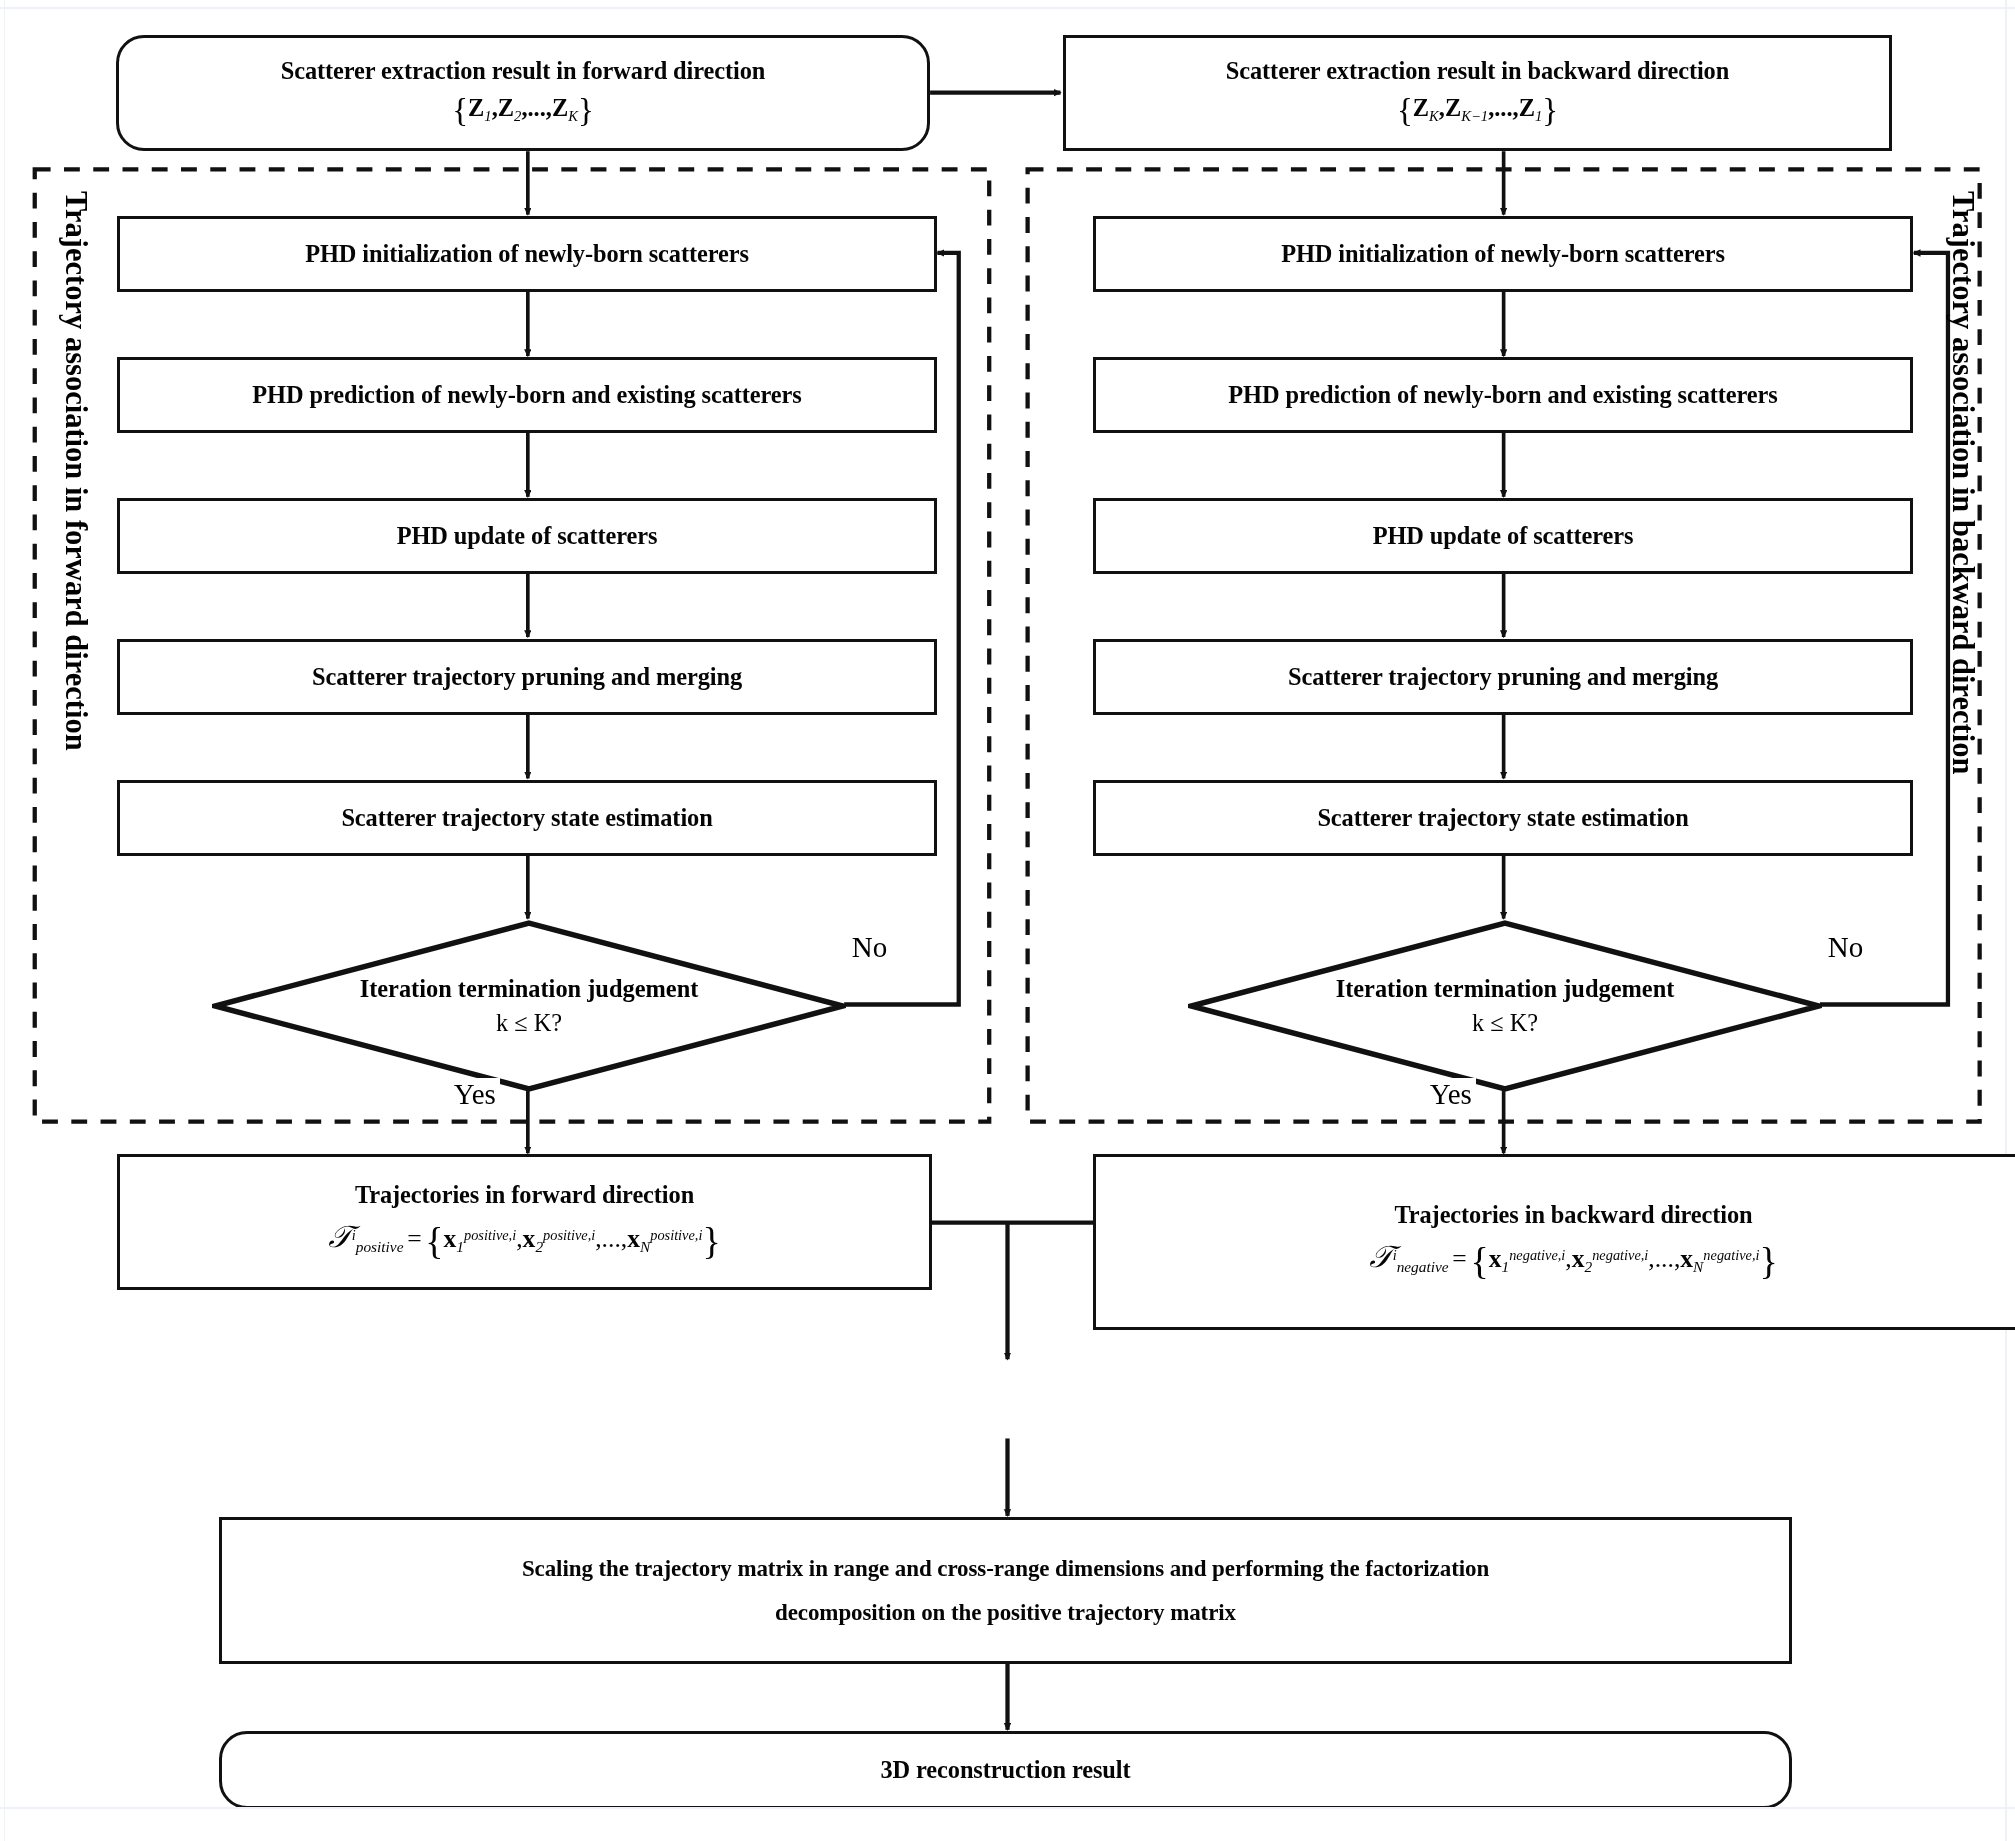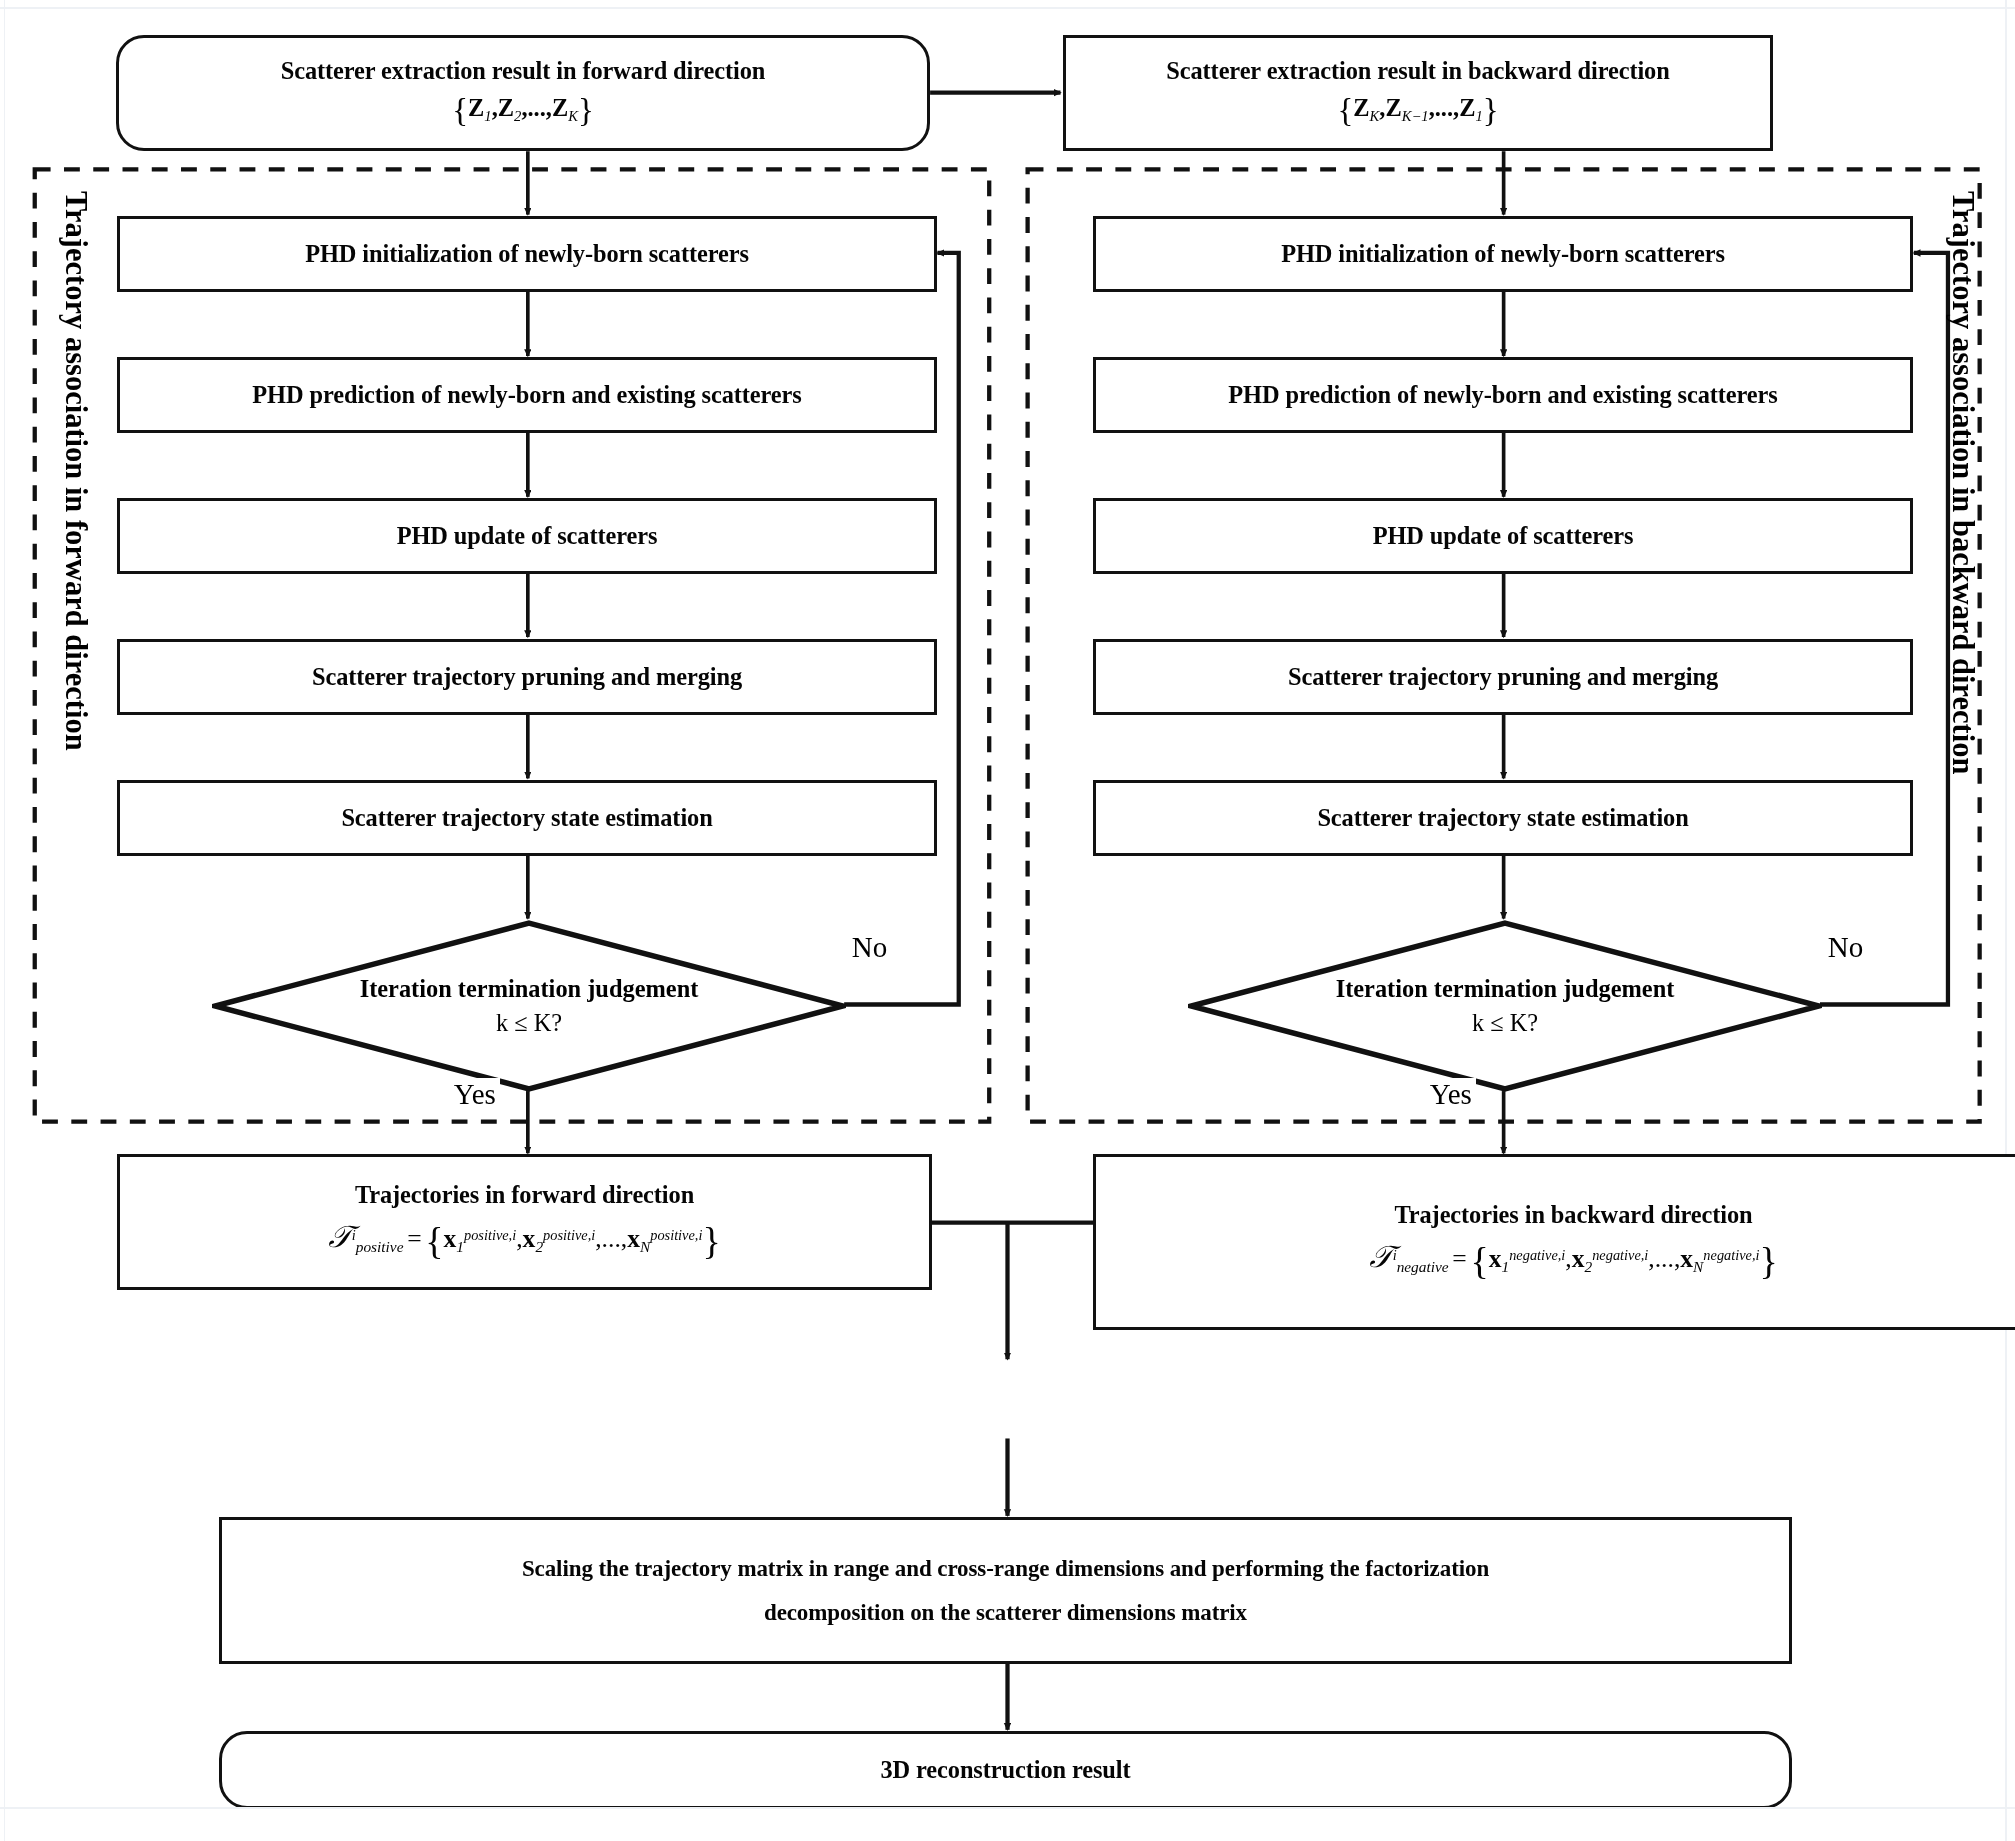--- a/index.html
+++ b/index.html
@@ -94,21 +94,21 @@
     <path d="M1653,2730 L1653,2838" stroke="#111" stroke-width="7" fill="none" marker-end="url(#arr)"></path>
   </svg>
 
   <div class="node term" style="left:116px;top:35px;width:814px;height:116px;">
     <span class="ln t1">Scatterer extraction result in forward direction</span>
     <span class="mathline">
       <span class="br">{</span><span class="Z">Z</span><sub>1</sub>,<span class="Z">Z</span><sub>2</sub>,...,<span class="Z">Z</span><sub>K</sub><span class="br">}</span>
     </span>
   </div>
 
-  <div class="node" style="left:1063px;top:35px;width:710px;height:116px;">
+  <div class="node" style="left:1063px;top:35px;width:829px;height:116px;">
     <span class="ln t1">Scatterer extraction result in backward direction</span>
     <span class="mathline">
       <span class="br">{</span><span class="Z">Z</span><sub>K</sub>,<span class="Z">Z</span><sub>K−1</sub>,...,<span class="Z">Z</span><sub>1</sub><span class="br">}</span>
     </span>
   </div>
 
   <div class="node" style="left:117px;top:216px;width:820px;height:76px;">
     <span class="ln t1">PHD initialization of newly-born scatterers</span>
   </div>
   <div class="node" style="left:117px;top:357px;width:820px;height:76px;">
@@ -175,21 +175,21 @@
   <div class="node" style="left:1093px;top:1154px;width:961px;height:176px;">
     <span class="ln t1">Trajectories in backward direction</span>
     <span class="formula">
       <span class="cal">𝒯</span><sup>i</sup><sub>negative</sub><span class="eq">=</span><span class="brk">{</span><span class="bx">x</span><sub>1</sub><sup>negative,i</sup>,<span class="bx">x</span><sub>2</sub><sup>negative,i</sup>,...,<span class="bx">x</span><sub>N</sub><sup>negative,i</sup><span class="brk">}</span>
     </span>
   </div>
 
 
   <div class="node" style="left:219px;top:1517px;width:1573px;height:147px;">
     <span class="ln t2">Scaling the trajectory matrix in range and cross-range dimensions and performing the factorization</span>
-    <span class="ln t2" style="margin-top:16px;">decomposition on the scatterer dimensions matrix</span>
+    <span class="ln t2" style="margin-top:16px;">decomposition on the positive trajectory matrix</span>
   </div>
 
   <div class="node term" style="left:219px;top:1731px;width:1573px;height:78px;">
     <span class="ln t1">3D reconstruction result</span>
   </div>
 
   <div class="vlabel left" style="left:93px;top:191px;">Trajectory association in forward direction</div>
   <div class="vlabel right" style="left:1980px;top:191px;">Trajectory association in backward direction</div>
 
 </div>

